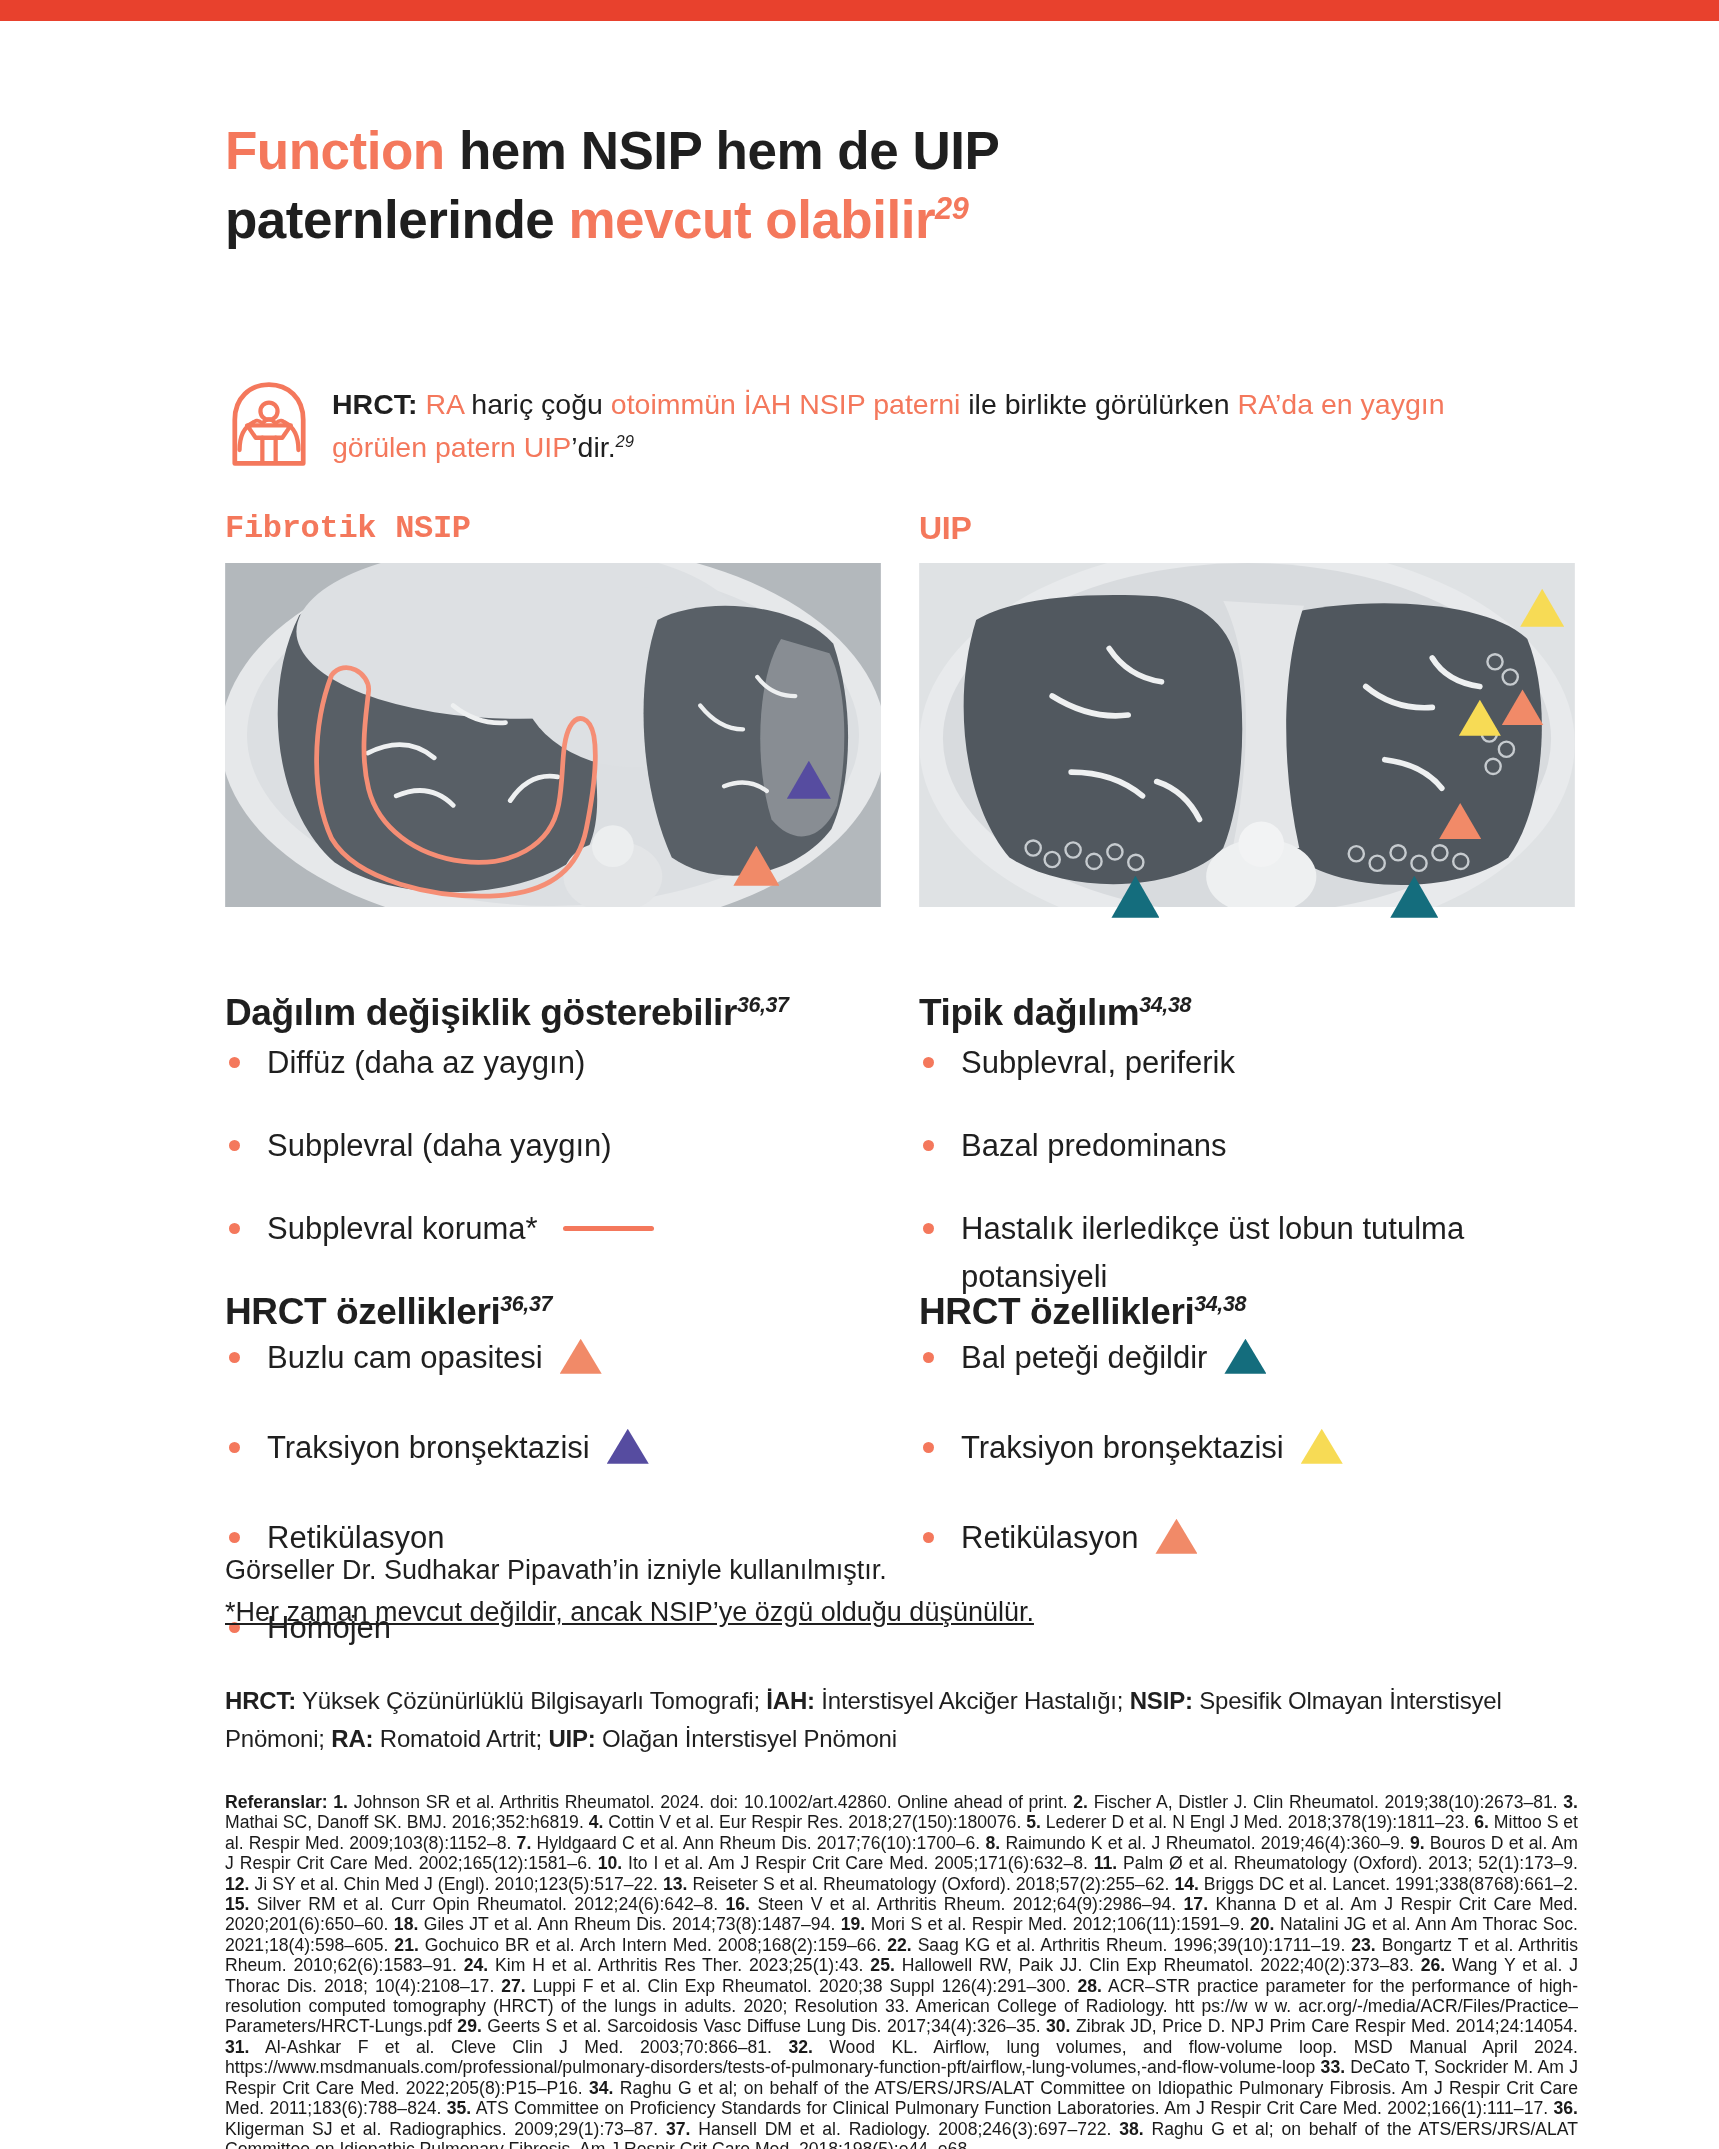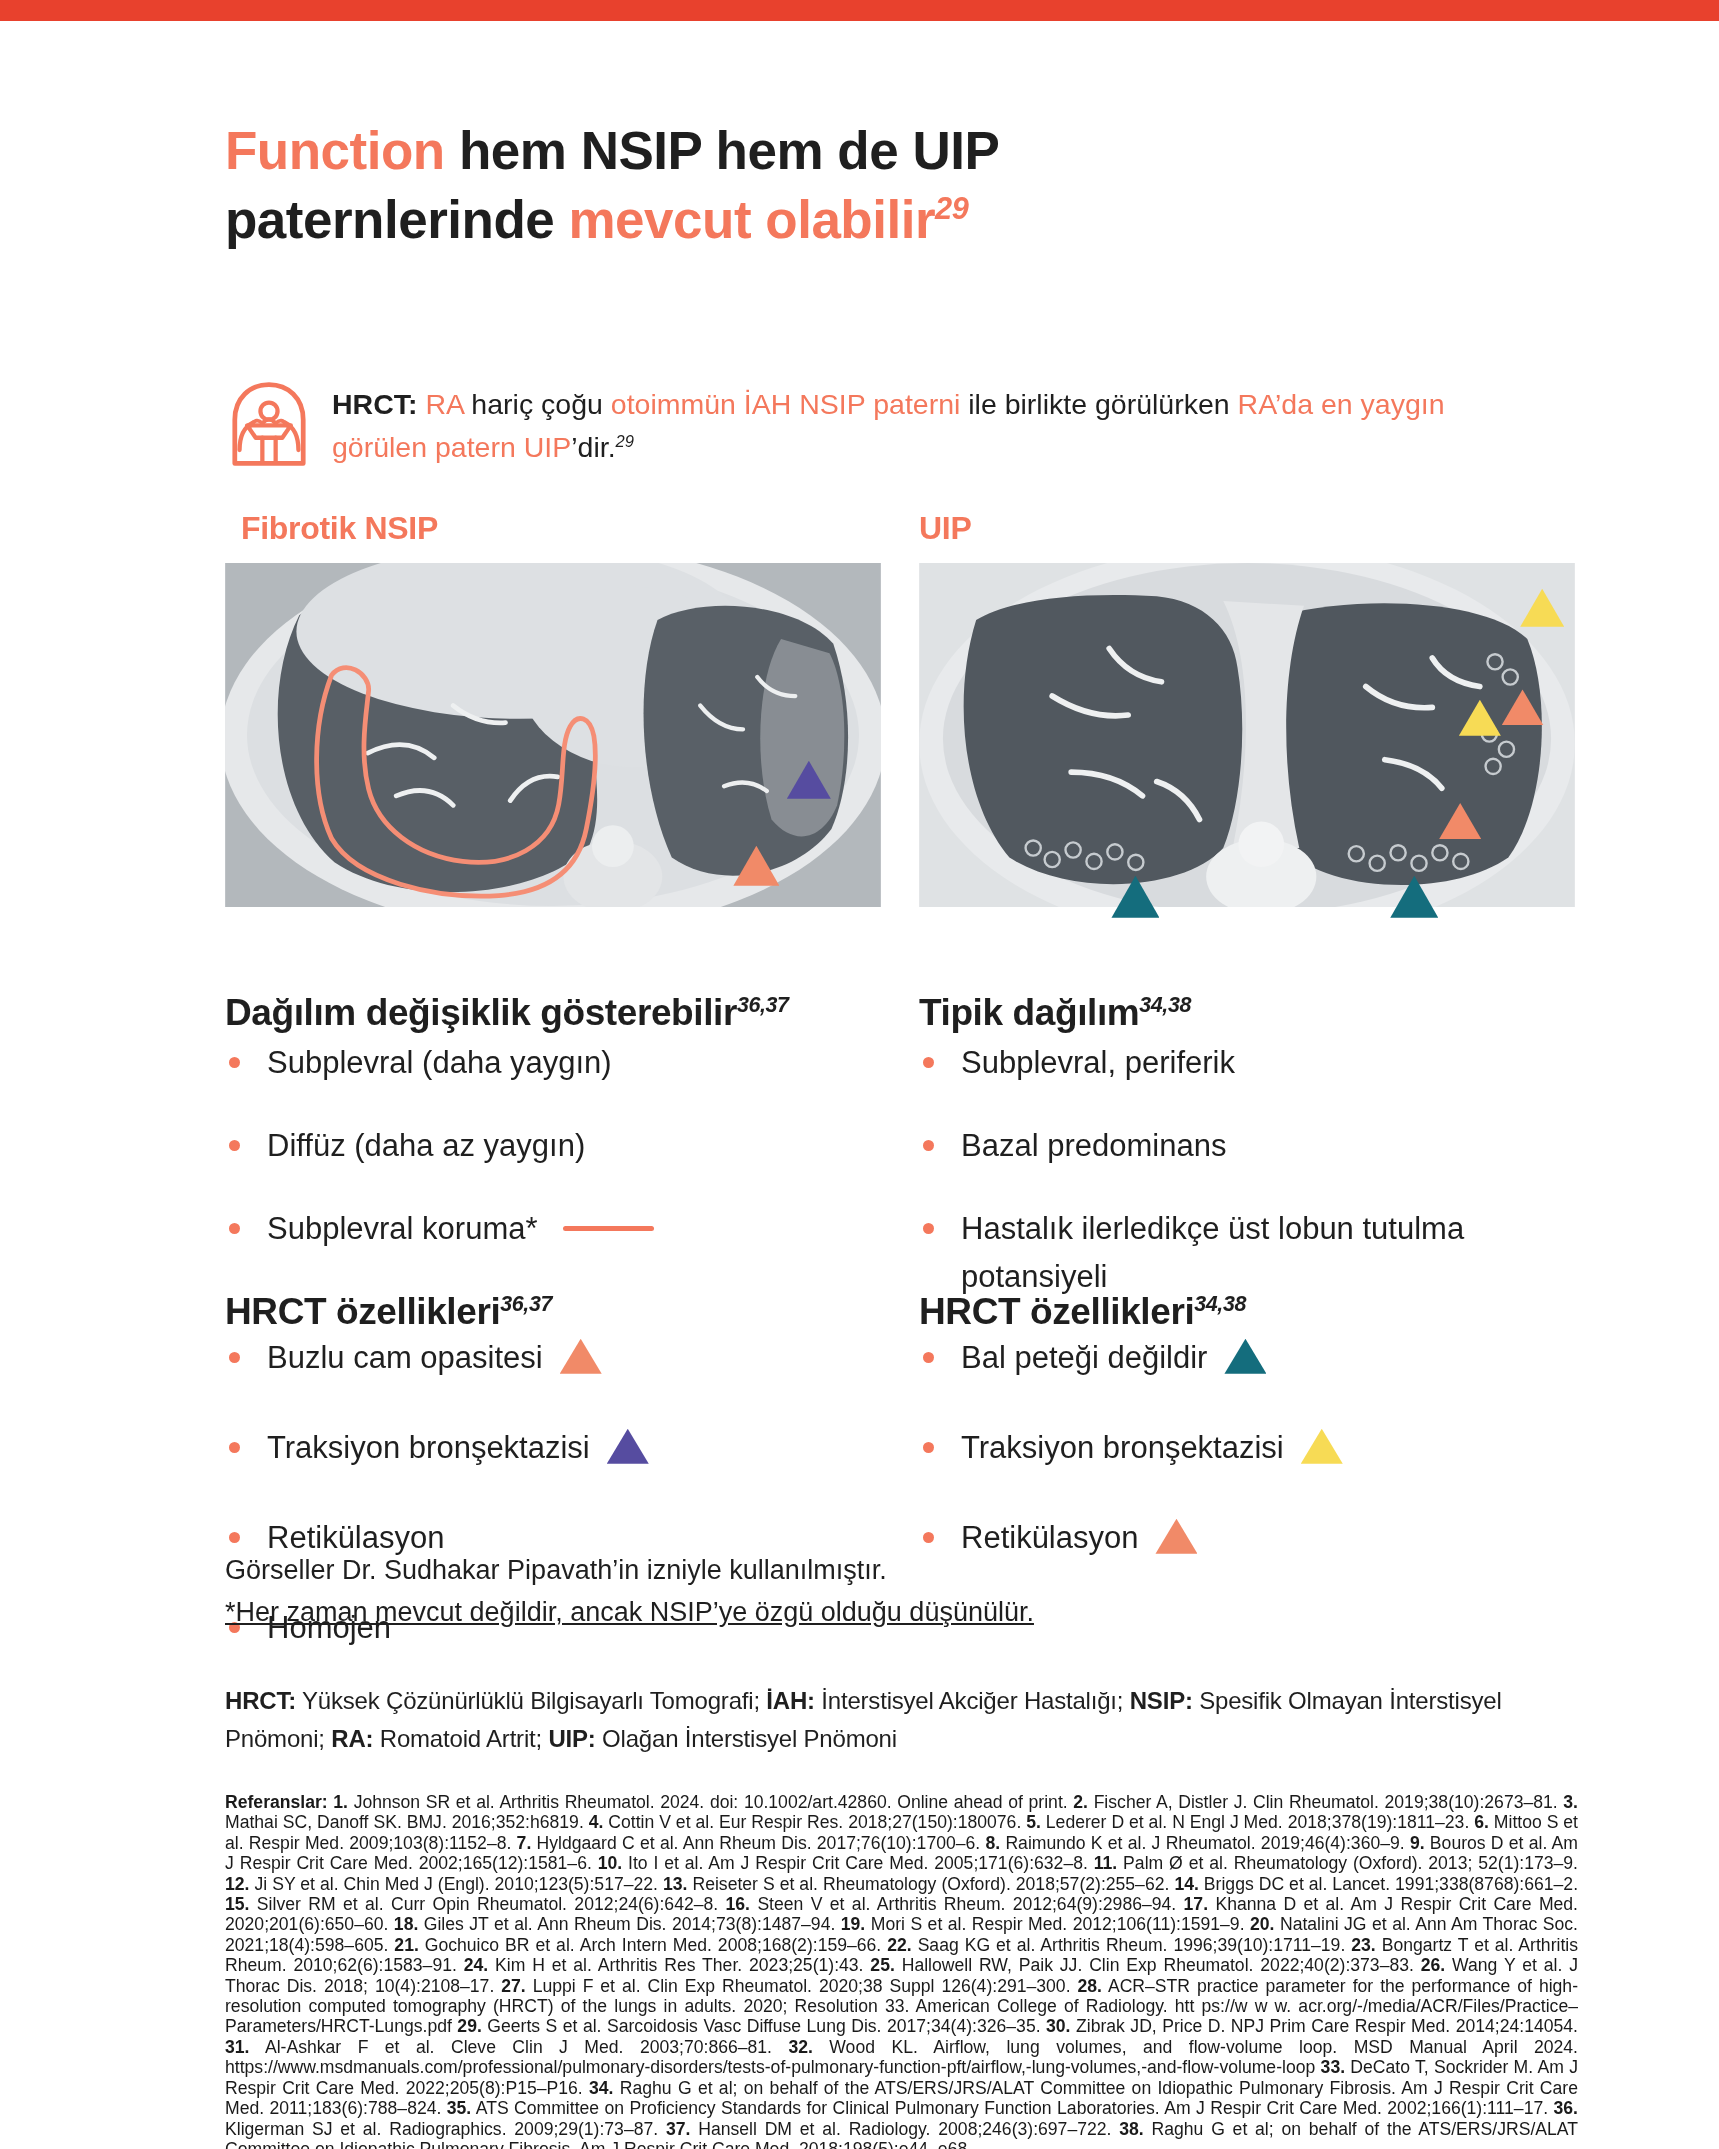--- a/index.html
+++ b/index.html
@@ -14,21 +14,21 @@
   #title{left:225px;top:80px;width:875px;font-size:53px;line-height:69px;font-weight:700;letter-spacing:-0.5px;}
   .c-accent{color:var(--accent);}
   .c-dark{color:#1f1f1f;}
   .b{font-weight:700;}
   sup{font-size:58%;line-height:0;font-style:italic;}
   
   #callout-icon{left:225px;top:376px;width:88px;height:95px;}
   #callout-text{left:332px;top:383px;width:1208px;font-size:28.5px;line-height:43px;font-weight:500;}
   
   .col-header{top:510px;font-size:32px;font-weight:700;color:var(--accent);letter-spacing:-0.3px;}
-  #col-header-left{left:241px;}
+  #col-header-left{left:225px;font-family:Liberation Mono, monospace;}
   #col-header-right{left:919px;}
   
   .ct-image{top:563px;width:656px;height:344px;overflow:visible;}
   #ct-left{left:225px;}
   #ct-right{left:919px;}
   .ct-image svg{position:absolute;left:0;top:0;}
   .tri{position:absolute;transform:translate(-50%,-50%);clip-path:polygon(50% 0,100% 100%,0 100%);}
   
   .sec-heading{font-size:37px;font-weight:700;letter-spacing:-0.4px;color:#1f1f1f;}
   .dist-heading{top:955px;}
@@ -148,22 +148,22 @@
 </div>
 
 <h3 class="abs sec-heading dist-heading col-l">
   <span>Dağılım değişiklik gösterebilir</span><sup>36,37</sup>
 </h3>
 <h3 class="abs sec-heading dist-heading col-r">
   <span>Tipik dağılım</span><sup>34,38</sup>
 </h3>
 
 <ul class="abs blist dist-list col-l">
+    <li><span class="dot"></span><span>Diffüz (daha az yaygın)</span></li>
     <li><span class="dot"></span><span>Subplevral (daha yaygın)</span></li>
-    <li><span class="dot"></span><span>Diffüz (daha az yaygın)</span></li>
     <li><span class="dot"></span><span>Subplevral koruma*</span><span class="li-line"></span></li>
   </ul>
 <ul class="abs blist dist-list col-r">
     <li><span class="dot"></span><span>Subplevral, periferik</span></li>
     <li><span class="dot"></span><span>Bazal predominans</span></li>
     <li><span class="dot"></span><span>Hastalık ilerledikçe üst lobun tutulma potansiyeli</span></li>
   </ul>
 
 <h3 class="abs sec-heading hrct-heading col-l">
   <span>HRCT özellikleri</span><sup>36,37</sup>

